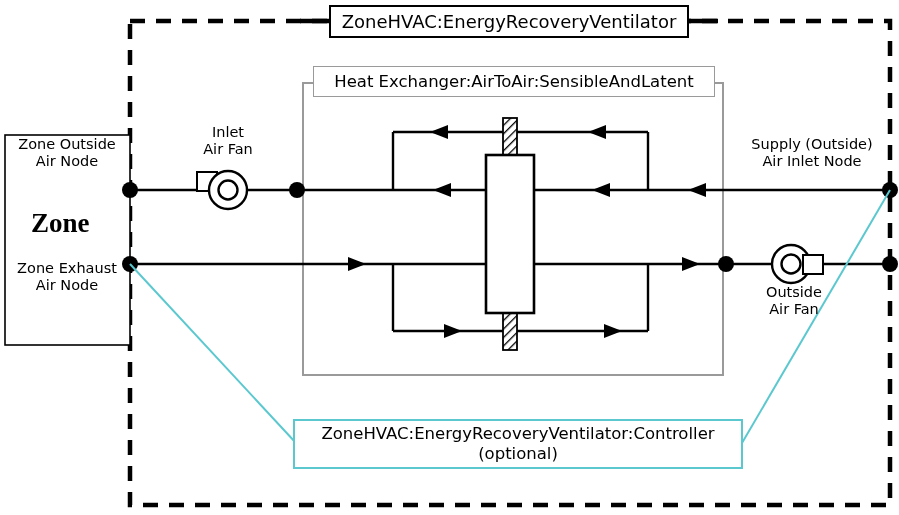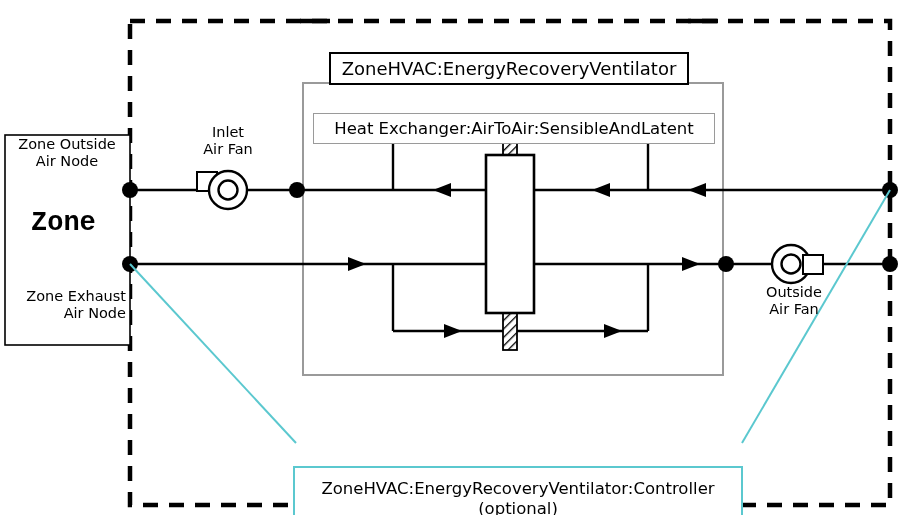--- a/index.html
+++ b/index.html
@@ -35,41 +35,40 @@
   .boxlabel {
     position: absolute;
     background: #ffffff;
     text-align: center;
     font-family: "DejaVu Sans", sans-serif;
     color: #000000;
     box-sizing: border-box;
     display: flex;
     align-items: center;
     justify-content: center;
-    margin-top: 47px;
   }
   #erv-title {
     border: 2.5px solid #000000;
     font-size: 18px;
     padding: 2px 12px;
   }
   #hx-title {
     border: 1.5px solid #9a9a9a;
     font-size: 16.5px;
     padding: 2px 18px;
   }
   #ctrl-box {
     border: 2px solid #5bc8cf;
     font-size: 16.5px;
     line-height: 1.22;
     flex-direction: column;
   }
   #zone-word {
     position: absolute;
-    font-family: Liberation Mono, monospace;
+    font-family: Liberation Serif, serif;
     font-size: 27px;
     font-weight: bold;
     color: #000000;
   }
 </style>
 </head>
 <body>
 
 <div id="canvas">
 
@@ -150,34 +149,36 @@
   </svg>
 
   <div class="boxlabel" id="erv-title" style="left:329px; top:5px; width:360px; height:33px;">
     <span>ZoneHVAC:EnergyRecoveryVentilator</span>
   </div>
 
   <div class="boxlabel" id="hx-title" style="left:313px; top:66px; width:402px; height:31px;">
     <span>Heat Exchanger:AirToAir:SensibleAndLatent</span>
   </div>
 
-  <div class="boxlabel" id="ctrl-box" style="left:293px; top:419px; width:450px; height:66px;">
+  <div class="boxlabel" id="ctrl-box" style="left:293px; top:419px; width:450px; height:50px;">
     <span>ZoneHVAC:EnergyRecoveryVentilator:Controller</span>
     <span>(optional)</span>
   </div>
 
   <div id="zone-word" style="left:31px; top:208px;">Zone</div>
 
   <div class="lbl" style="left:8px; top:136px; width:118px;">Zone Outside
 Air Node</div>
 
-  <div class="lbl" style="left:8px; top:288px; width:118px;text-align:right;">Zone Exhaust
+  <div class="lbl" style="left:8px; top:260px; width:118px;">Zone Exhaust
 Air Node</div>
 
 
+  <div class="lbl" style="left:737px; top:136px; width:150px;">Supply (Outside)
+Air Inlet Node</div>
 
   <div class="lbl" style="left:168px; top:124px; width:120px;">Inlet
 Air Fan</div>
 
   <div class="lbl" style="left:735px; top:284px; width:118px;">Outside
 Air Fan</div>
 
 </div>
 
 </body></html>

